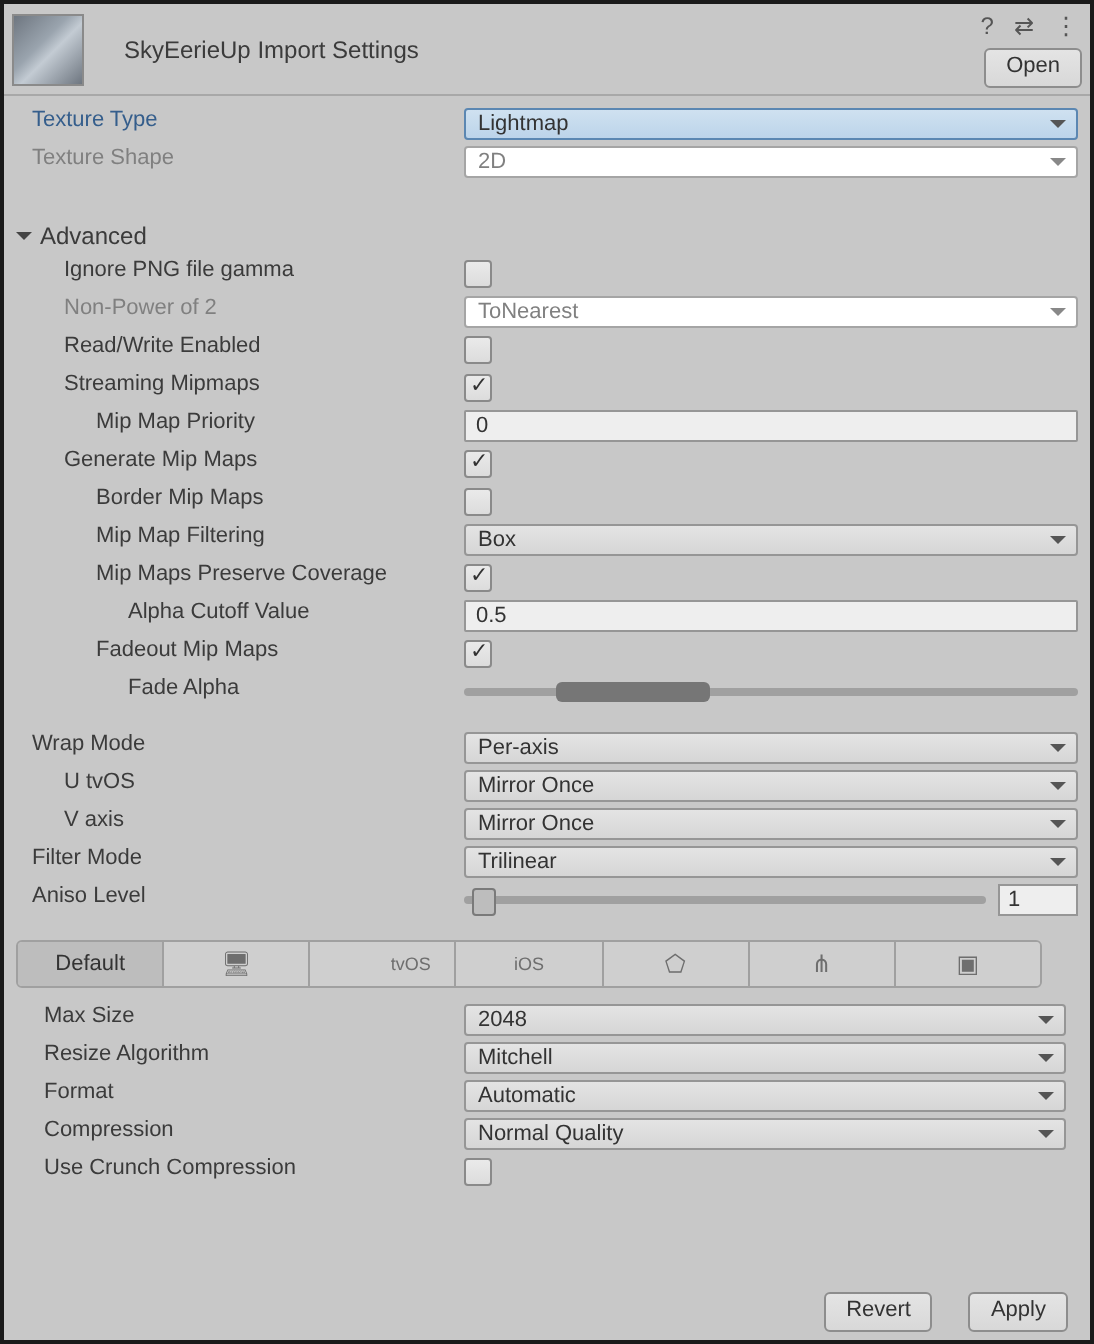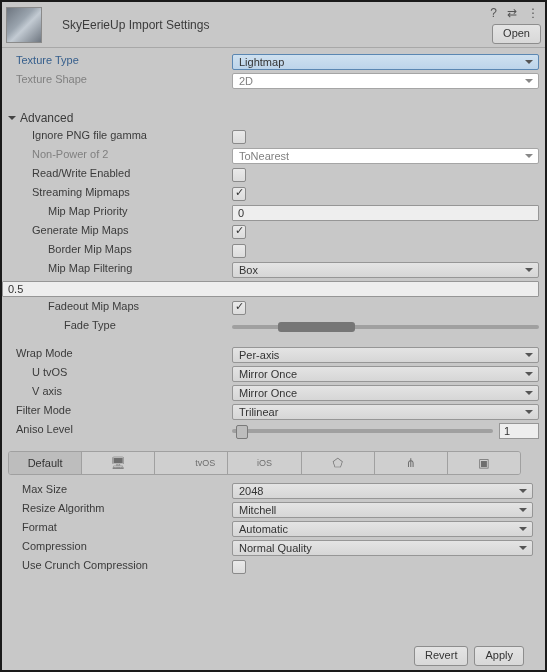--- a/index.html
+++ b/index.html
@@ -259,24 +259,24 @@
     font-size: 11px;
   }
   .tab .ico {
     font-size: 12px;
     color: #6e6e6e;
   }
 
   
   .bottombar {
     position: absolute;
-    right: 21px;
+    right: 11px;
     bottom: 4px;
     display: flex;
-    gap: 6px;
+    gap: 18px;
   }
 
   
   .tab-contents {
     margin: 0 6px 0 6px;
     padding: 4px 0;
   }
 
 </style>
 </head>
@@ -361,32 +361,39 @@
           <span class="checkbox"></span>
         </div>
     </div>
     <div class="row">
       <div class="lbl ind2">Mip Map Filtering</div>
       <div class="ctrl">
           <div class="dropdown">Box</div>
         </div>
     </div>
     <div class="row">
+      <div class="lbl ind2">Mip Maps Preserve Coverage</div>
+      <div class="ctrl">
+          <span class="checkbox checked"></span>
+        </div>
+    </div>
+    <div class="row">
+      <div class="lbl ind3">Alpha Cutoff Value</div>
       <div class="ctrl">
           <div class="textfield">0.5</div>
         </div>
     </div>
     <div class="row">
       <div class="lbl ind2">Fadeout Mip Maps</div>
       <div class="ctrl">
           <span class="checkbox checked"></span>
         </div>
     </div>
     <div class="row">
-      <div class="lbl ind3">Fade Type</div>
+      <div class="lbl ind3">Fade Alpha</div>
       <div class="ctrl">
         <div class="range-track">
           <div class="range-fill" style="left:15%; width:25%;"></div>
         </div>
       </div>
     </div>
 
     <div class="section-gap"></div>
 
     <div class="row">

